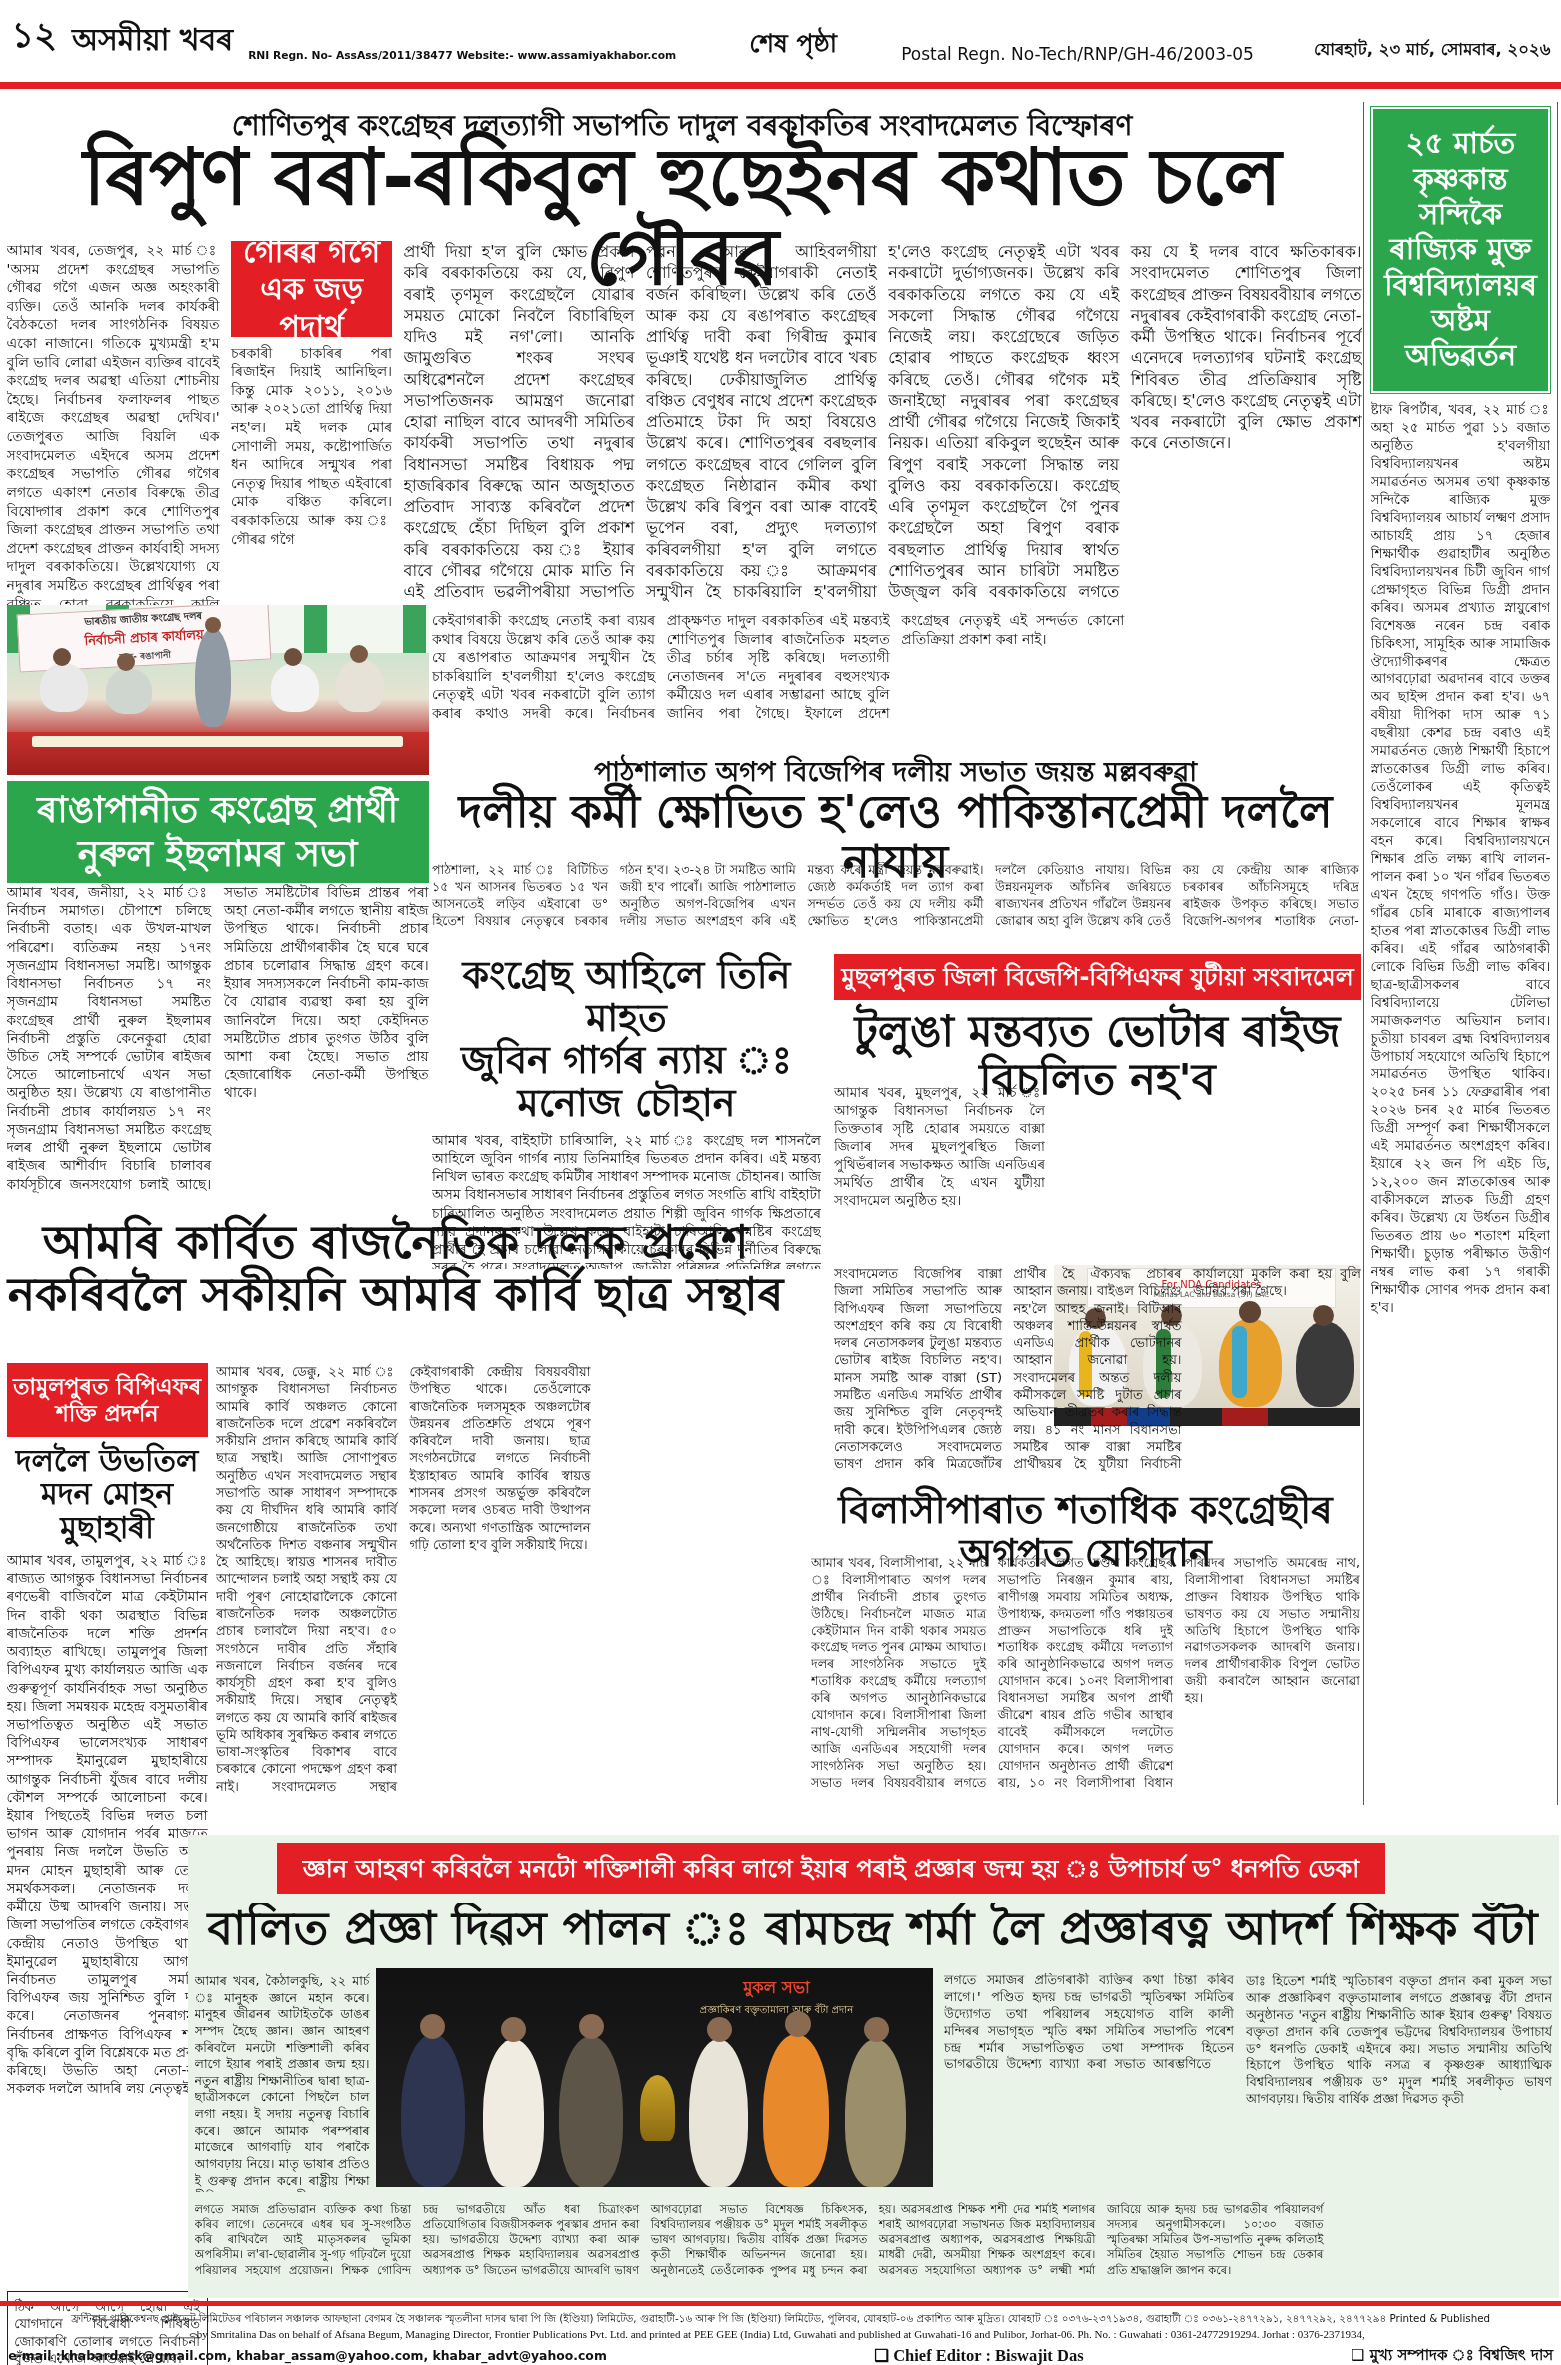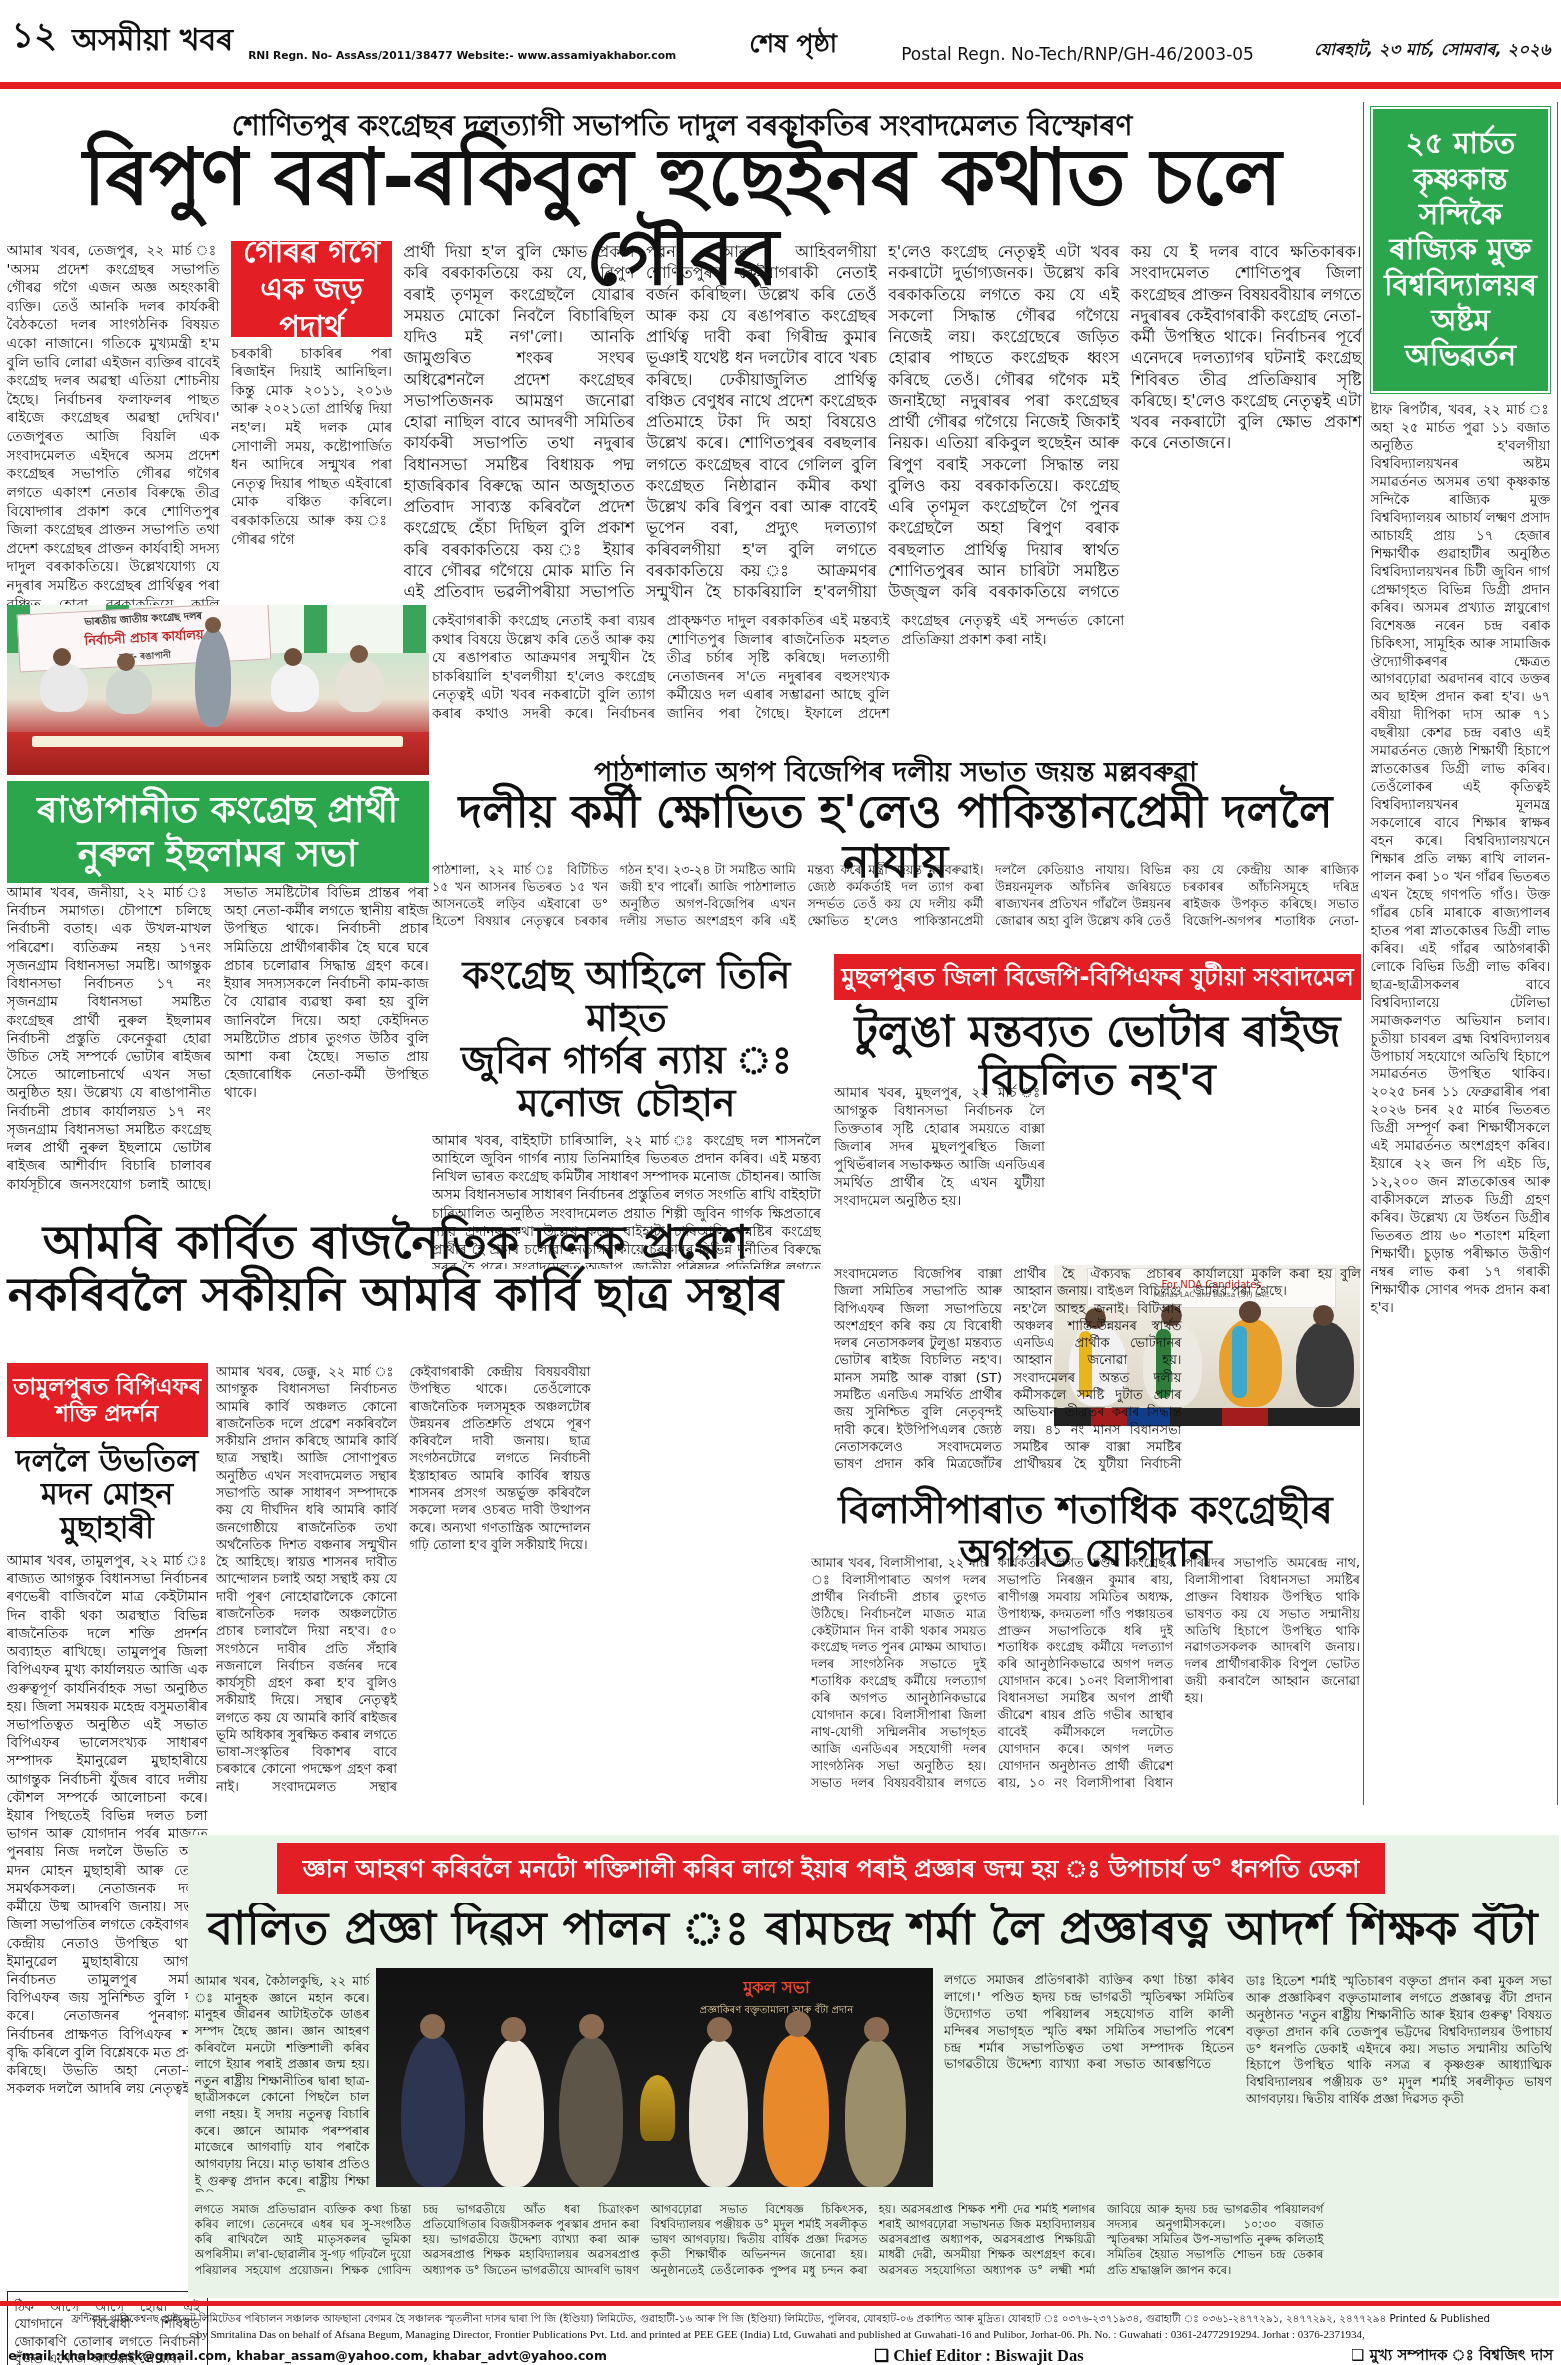--- a/index.html
+++ b/index.html
@@ -6,21 +6,21 @@
   .page{position:relative;width:1562px;height:2366px;background:#fff;overflow:hidden;
         font-family:"DejaVu Sans","Liberation Sans",sans-serif;color:#111;}
   .abs{position:absolute;}
   
   .mast{display:flex;align-items:flex-end;gap:15px;}
   .pageno{font-size:35px;font-weight:900;}
   .paper{font-size:30px;font-weight:900;}
   .rni{font-size:10.7px;font-weight:700;padding-bottom:5px;}
   .lastpage{font-size:25px;font-weight:900;}
   .postal{font-size:17px;font-weight:400;padding-bottom:3.3px;}
-  .mdate{font-size:16.5px;font-weight:700;padding-bottom:3.3px;font-style:italic;}
+  .mdate{font-size:16.5px;font-weight:700;padding-bottom:3.3px;}
   .redrule{background:#e31e25;}
   
   .kicker{font-size:28px;font-weight:800;text-align:center;}
   .h1{font-size:78px;font-weight:900;text-align:center;line-height:1.02;letter-spacing:-0.8px;}
   .h2{font-weight:900;text-align:center;line-height:1.12;}
   .body{ text-align:justify;line-height:1.33;}
   .cols{column-fill:auto;}
   .redbox{background:#e31e25;color:#fff;display:flex;align-items:center;justify-content:center;
           text-align:center;font-weight:900;line-height:1.25;}
   .greenbox{background:#2ca64c;color:#fff;display:flex;align-items:center;justify-content:center;

